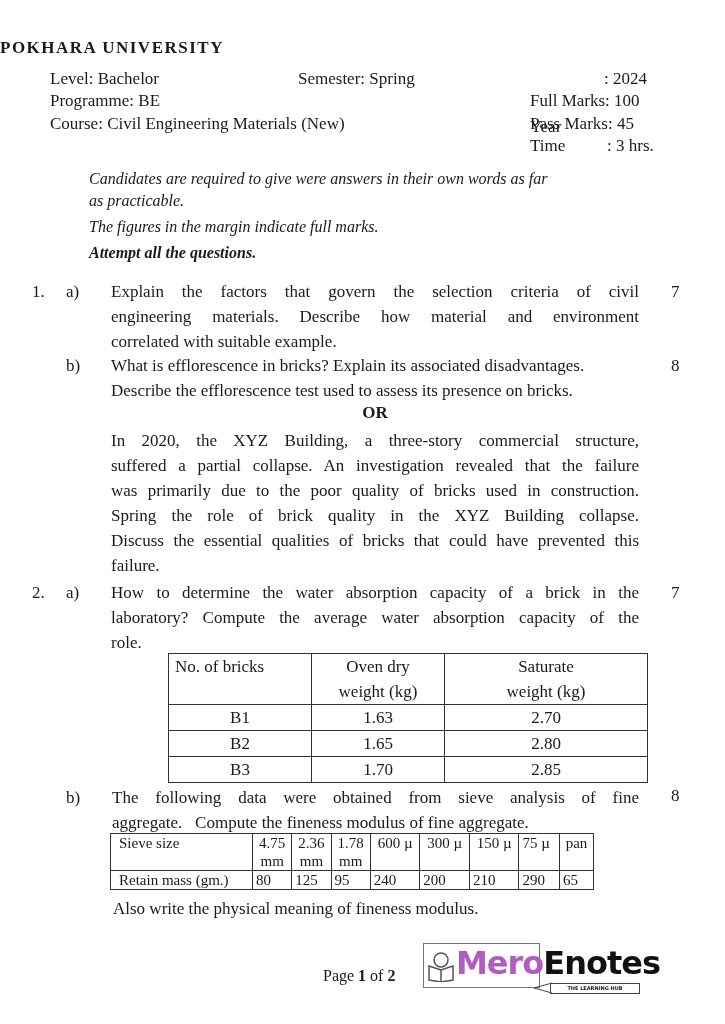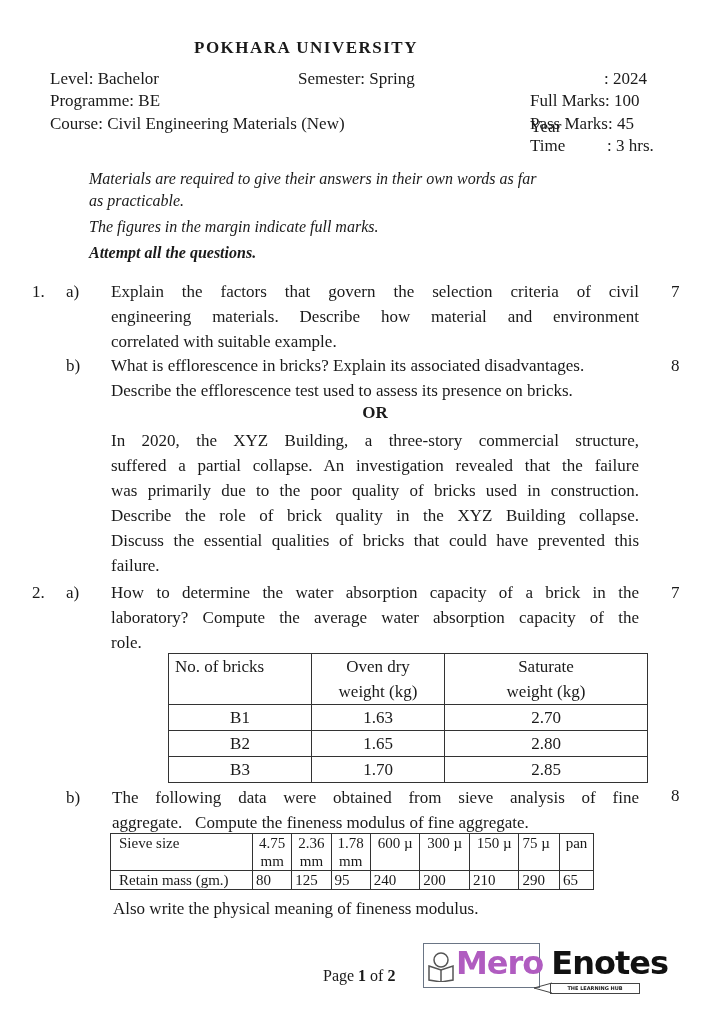--- a/index.html
+++ b/index.html
@@ -1,19 +1,19 @@
 <!DOCTYPE html>
 <html><head>
 <meta charset="utf-8">
 <style>
   html, body { margin:0; padding:0; background:#fff; }
   body { width:725px; height:1024px; position:relative; overflow:hidden;
          font-family:"Liberation Serif", "DejaVu Serif", serif; color:#1a1a1a; }
   .abs { position:absolute; }
-  .title { top:38px; left:0; width:612px; text-align:center; font-weight:bold; font-size:17px; letter-spacing:1.5px; }
+  .title { top:38px; left:0; width:612px; text-align:left; font-weight:bold; font-size:17px; letter-spacing:1.5px; }
   .hdr { font-size:17px; line-height:22px; }
   .instr { font-size:16px; line-height:24px; font-style:italic; }
   .q { font-size:17px; line-height:25px; }
   .qtext { text-align:justify; }
   .or { font-weight:bold; text-align:center; font-size:17px; }
   table { border-collapse:collapse; font-family:"Liberation Serif", serif; }
   .t1 td { border:1.5px solid #333; font-size:17px; text-align:center; padding:0 6px; line-height:25px; }
   .t2 td { border:1.5px solid #333; font-size:15px; line-height:18px; padding:0 3px; vertical-align:top; }
   .footer { font-size:16px; }
   .logo-box { border:1.5px solid #6a7585; }
@@ -28,21 +28,21 @@
 <div class="abs hdr" style="top:90px;left:50px;">Programme: BE</div>
 <div class="abs hdr" style="top:113px;left:50px;">Course: Civil Engineering Materials (New)</div>
 
 <div class="abs hdr" style="top:68px;left:530px;margin-top:48px;">Year</div>
 <div class="abs hdr" style="top:68px;left:604px;">: 2024</div>
 <div class="abs hdr" style="top:90px;left:530px;">Full Marks: 100</div>
 <div class="abs hdr" style="top:113px;left:530px;">Pass Marks: 45</div>
 <div class="abs hdr" style="top:135px;left:530px;">Time</div>
 <div class="abs hdr" style="top:135px;left:607px;">: 3 hrs.</div>
 
-<div class="abs instr" style="top:167px;left:89px;">Materials are required to give their answers in their own words as far</div>
+<div class="abs instr" style="top:167px;left:89px;">Candidates are required to give were answers in their own words as far</div>
 <div class="abs instr" style="top:189px;left:89px;">as practicable.</div>
 <div class="abs instr" style="top:215px;left:89px;">The figures in the margin indicate full marks.</div>
 <div class="abs instr" style="top:241px;left:89px;font-weight:bold;">Attempt all the questions.</div>
 
 <div class="abs q" style="top:279px;left:32px;">1.</div>
 <div class="abs q" style="top:279px;left:66px;">a)</div>
 <div class="abs q qtext" style="top:279px;left:111px;width:528px;">
   <div style="text-align-last:justify;">Explain the factors that govern the selection criteria of civil</div>
   <div style="text-align-last:justify;">engineering materials. Describe how material and environment</div>
   <div>correlated with suitable example.</div>
@@ -55,21 +55,21 @@
   <div>Describe the efflorescence test used to assess its presence on bricks.</div>
 </div>
 <div class="abs q" style="top:353px;left:671px;">8</div>
 
 <div class="abs or" style="top:403px;left:0;width:750px;">OR</div>
 
 <div class="abs q" style="top:428px;left:111px;width:528px;">
   <div style="text-align:justify;text-align-last:justify;">In 2020, the XYZ Building, a three-story commercial structure,</div>
   <div style="text-align:justify;text-align-last:justify;">suffered a partial collapse. An investigation revealed that the failure</div>
   <div style="text-align:justify;text-align-last:justify;">was primarily due to the poor quality of bricks used in construction.</div>
-  <div style="text-align:justify;text-align-last:justify;">Describe the role of brick quality in the XYZ Building collapse.</div>
+  <div style="text-align:justify;text-align-last:justify;">Spring the role of brick quality in the XYZ Building collapse.</div>
   <div style="text-align:justify;text-align-last:justify;">Discuss the essential qualities of bricks that could have prevented this</div>
   <div>failure.</div>
 </div>
 
 <div class="abs q" style="top:580px;left:32px;">2.</div>
 <div class="abs q" style="top:580px;left:66px;">a)</div>
 <div class="abs q" style="top:580px;left:111px;width:528px;">
   <div style="text-align:justify;text-align-last:justify;">How to determine the water absorption capacity of a brick in the</div>
   <div style="text-align:justify;text-align-last:justify;">laboratory? Compute the average water absorption capacity of the</div>
   <div>role.</div>
@@ -157,19 +157,19 @@
 </div>
 
 <div class="abs" style="top:940px;left:420px;width:230px;height:55px;">
   <div class="abs logo-box" style="top:3px;left:3px;width:115px;height:43px;"></div>
   <svg class="abs" style="top:10px;left:6px;" width="30" height="32" viewBox="0 0 30 32">
     <circle cx="15" cy="10" r="7" fill="none" stroke="#555" stroke-width="1.5"></circle>
     <path d="M3 16 L15 20 L27 16 L27 30 L15 32 L3 30 Z" fill="none" stroke="#555" stroke-width="1.5"></path>
     <line x1="15" y1="20" x2="15" y2="32" stroke="#555" stroke-width="1.5"></line>
   </svg>
   <div class="abs" style="top:4px;left:36px;font-family:'DejaVu Sans',sans-serif;font-weight:bold;font-size:32px;letter-spacing:-1px;white-space:nowrap;">
-    <span style="color:#b05cc0;">Mero</span><span style="color:#111;margin-left:8px;">Enotes</span>
+    <span style="color:#b05cc0;">Mero</span><span style="color:#111;">Enotes</span>
   </div>
   <div class="abs" style="top:43px;left:130px;width:88px;height:9px;border:1px solid #444;font-family:'DejaVu Sans',sans-serif;font-size:5px;line-height:9px;text-align:center;font-weight:bold;">THE LEARNING HUB</div>
   <svg class="abs" style="top:42px;left:112px;" width="20" height="12" viewBox="0 0 20 12">
     <path d="M20 1 L2 6 L20 11" fill="none" stroke="#444" stroke-width="1"></path>
   </svg>
 </div>
 
 </body></html>

